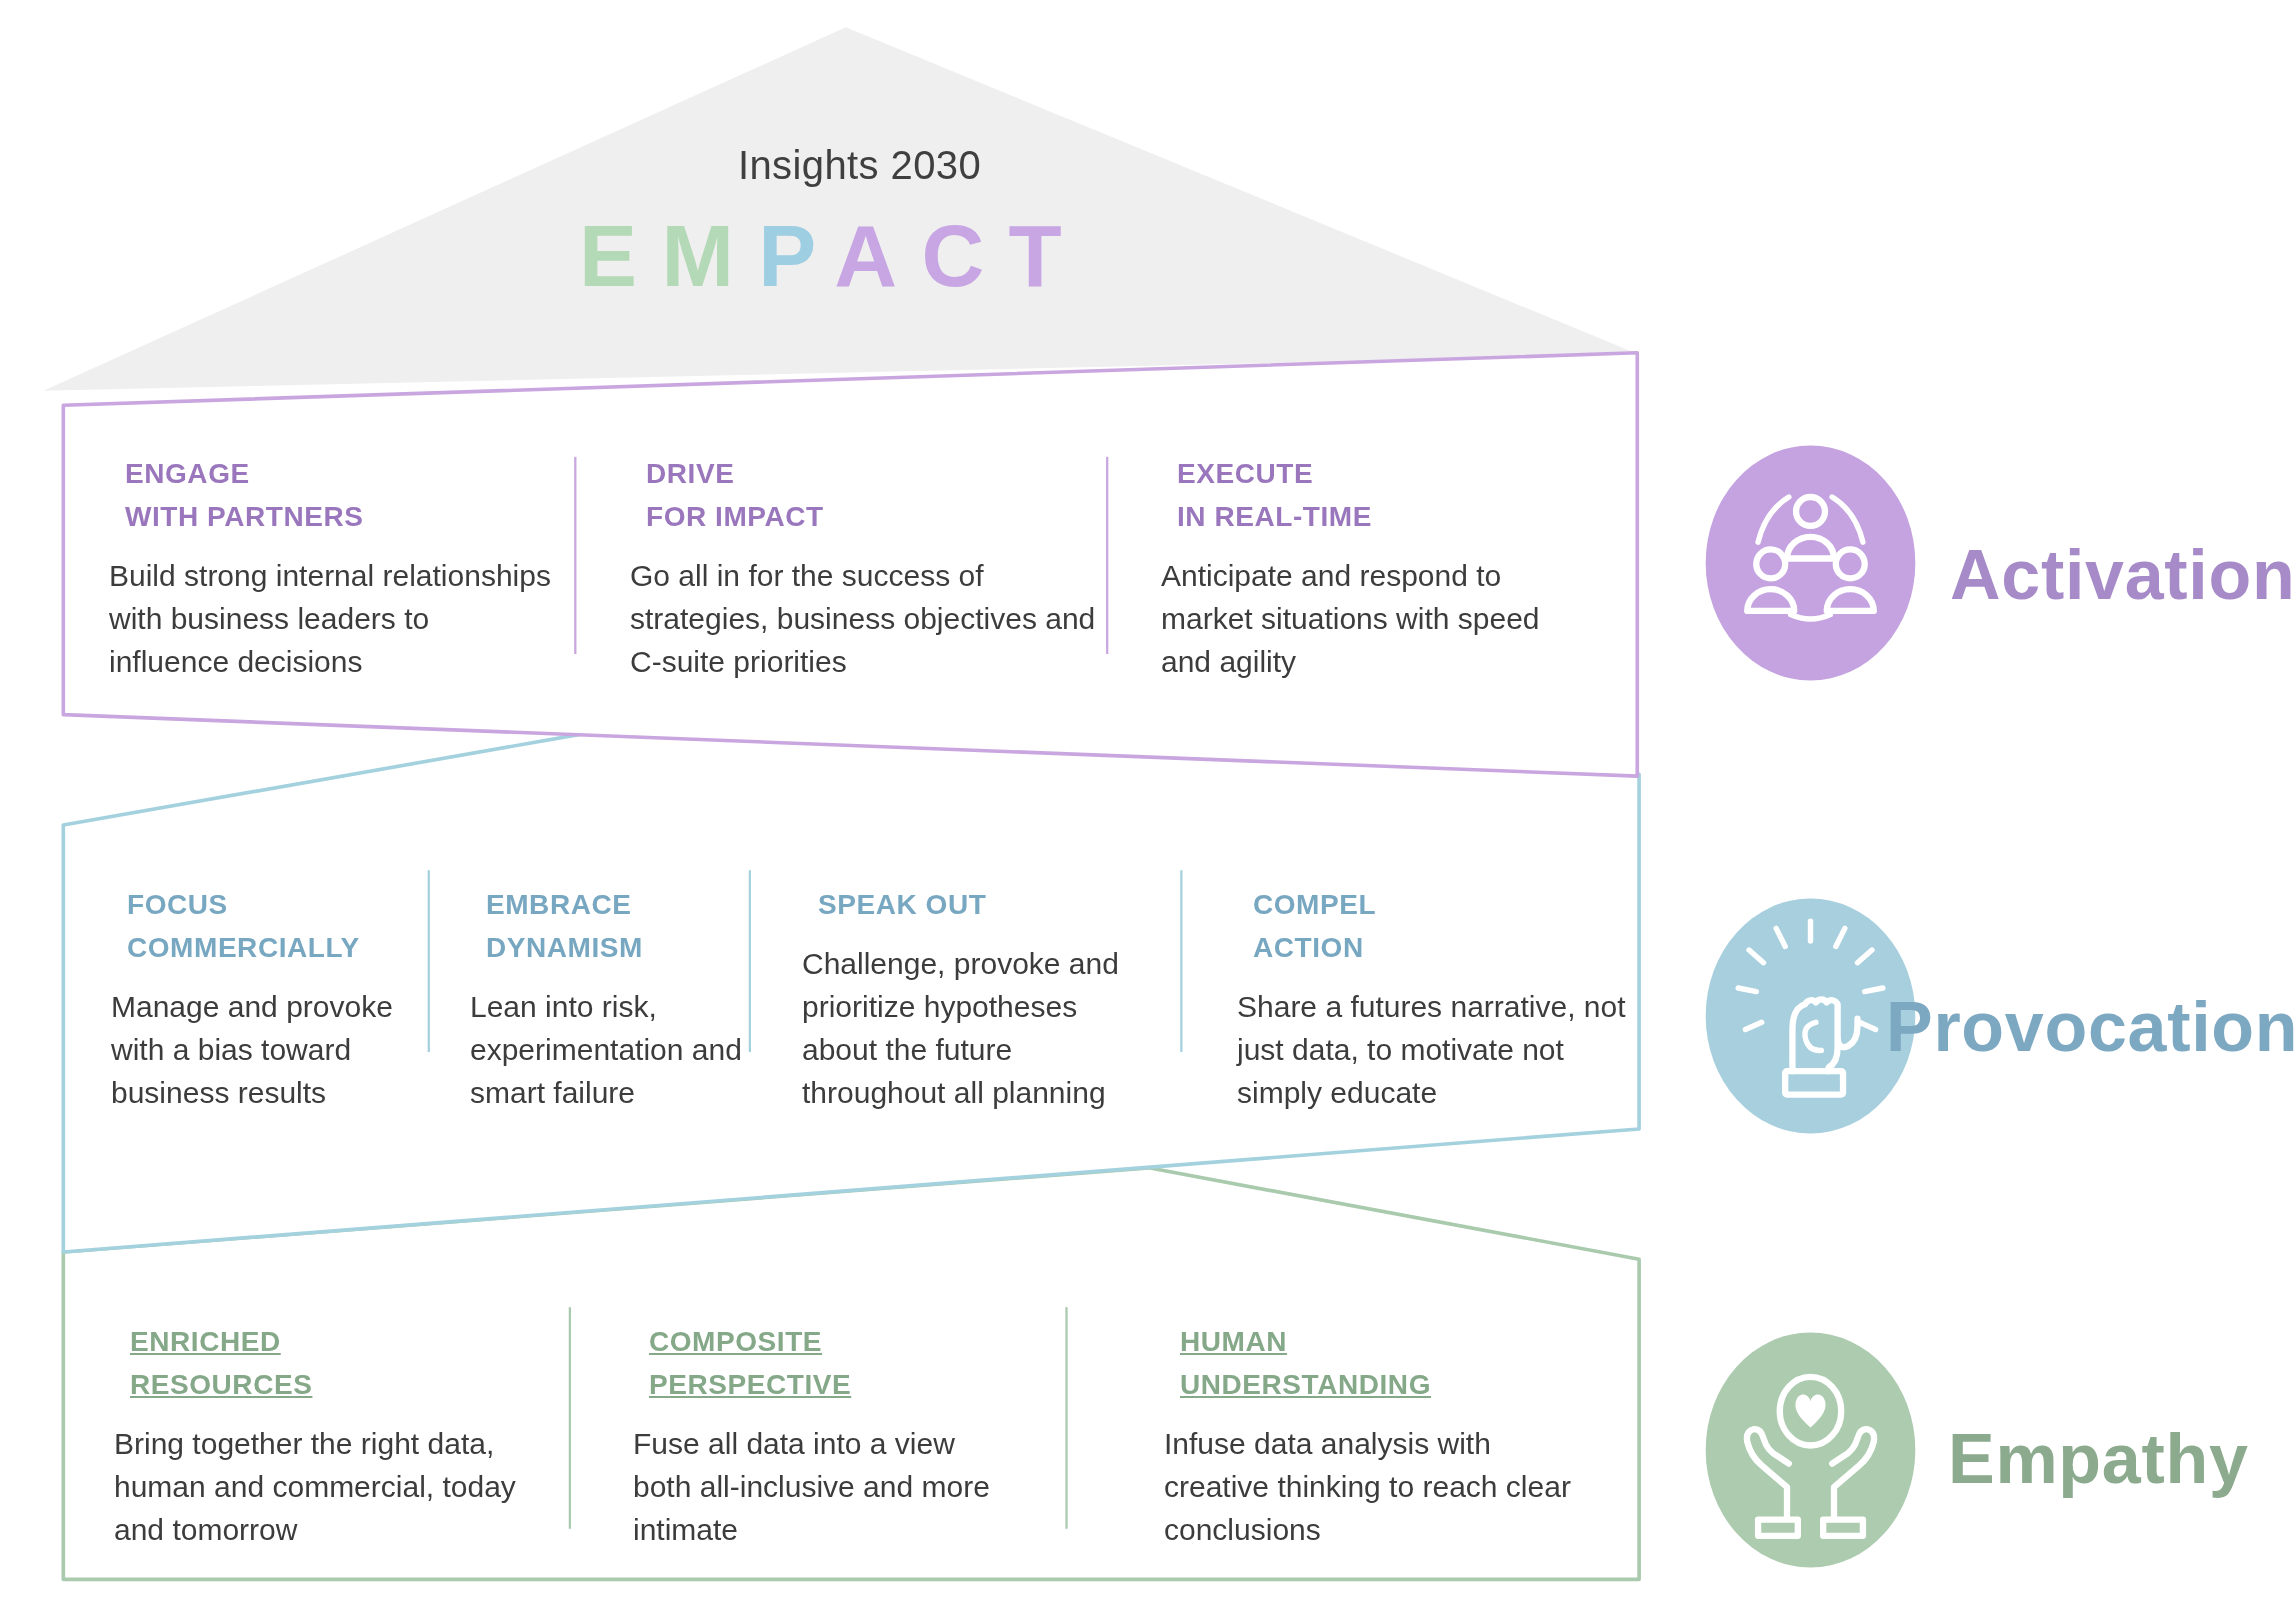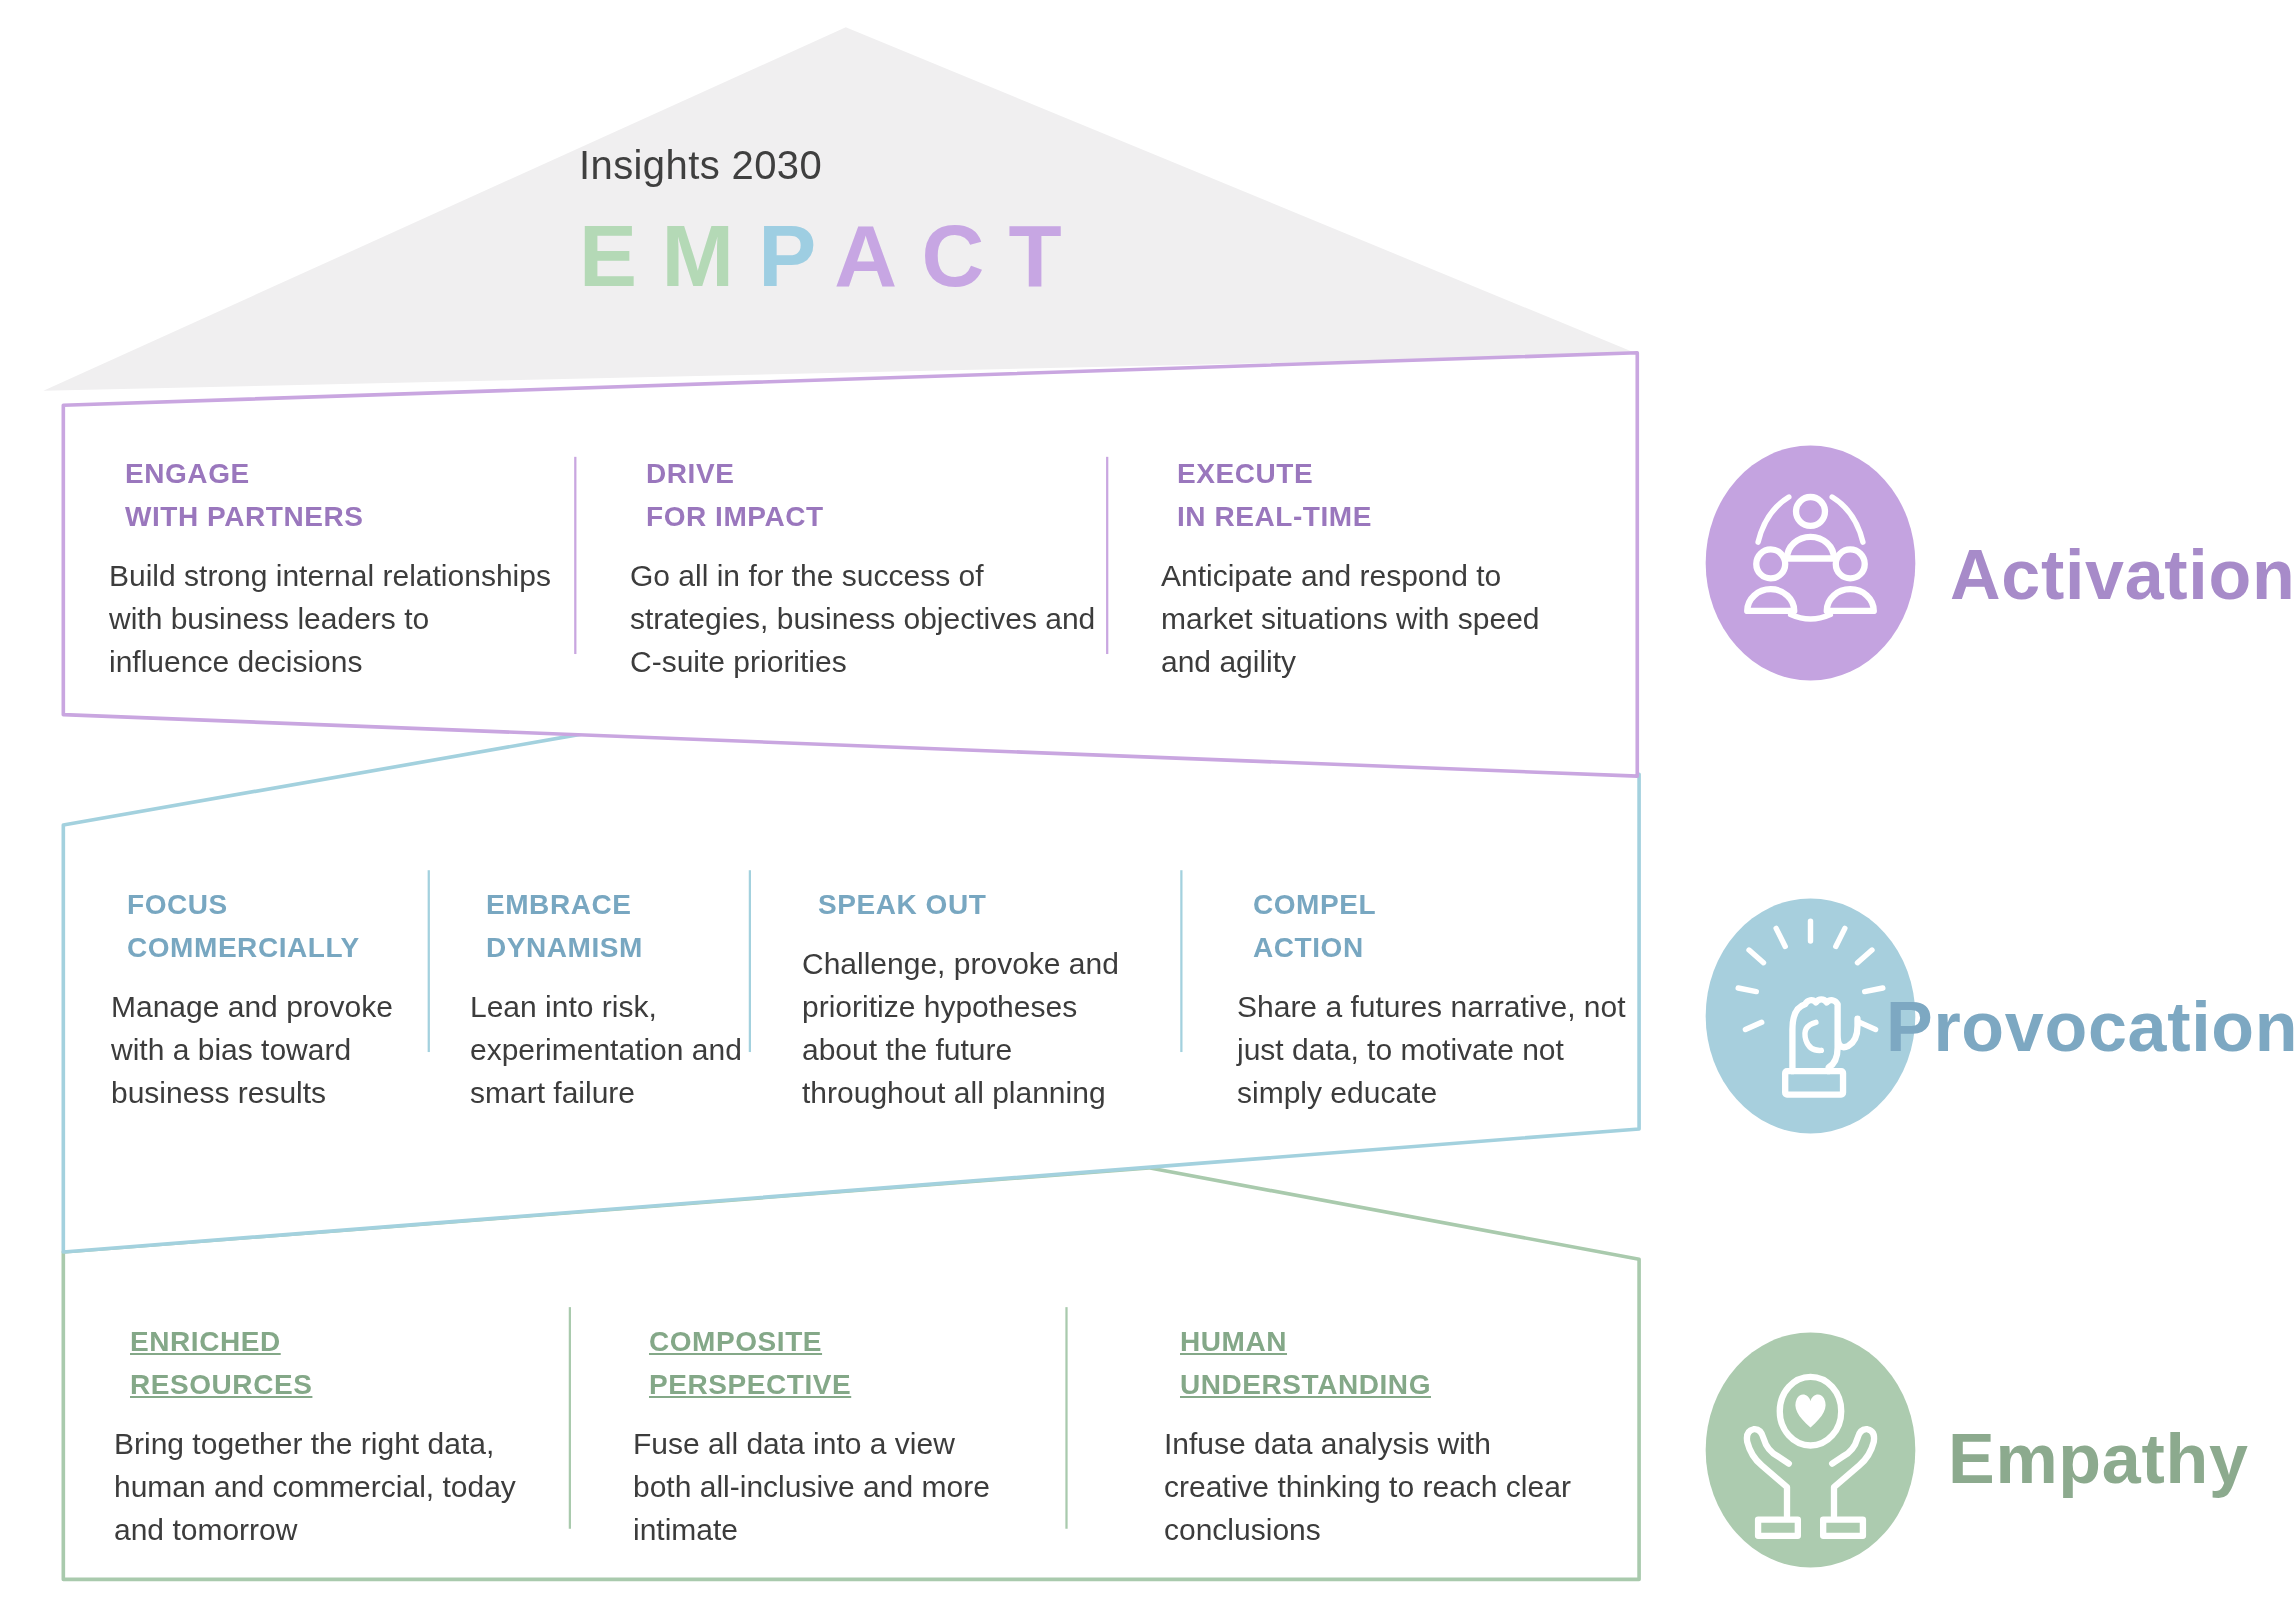--- a/index.html
+++ b/index.html
@@ -6,21 +6,21 @@
   .canvas{
     position:relative;
     width:2294px;height:1612px;
     background:#ffffff;
     font-family:"Liberation Sans", sans-serif;
     overflow:hidden;
   }
   .structure{position:absolute;left:0;top:0;}
   .roof-title{
     position:absolute;left:579px;top:143px;width:561px;
-    font-size:40px;color:var(--title-color);
+    text-align:center;font-size:40px;color:var(--title-color);
     font-weight:400;letter-spacing:.01em;
   }
   .roof-brand{
     position:absolute;left:579px;top:210px;width:579px;
     font-size:87px;font-weight:bold;
     letter-spacing:.28em;line-height:1.05;
   }
   .let-g{color:var(--letter-green);}
   .let-b{color:var(--letter-blue);}
   .let-p{color:var(--letter-purple);}

